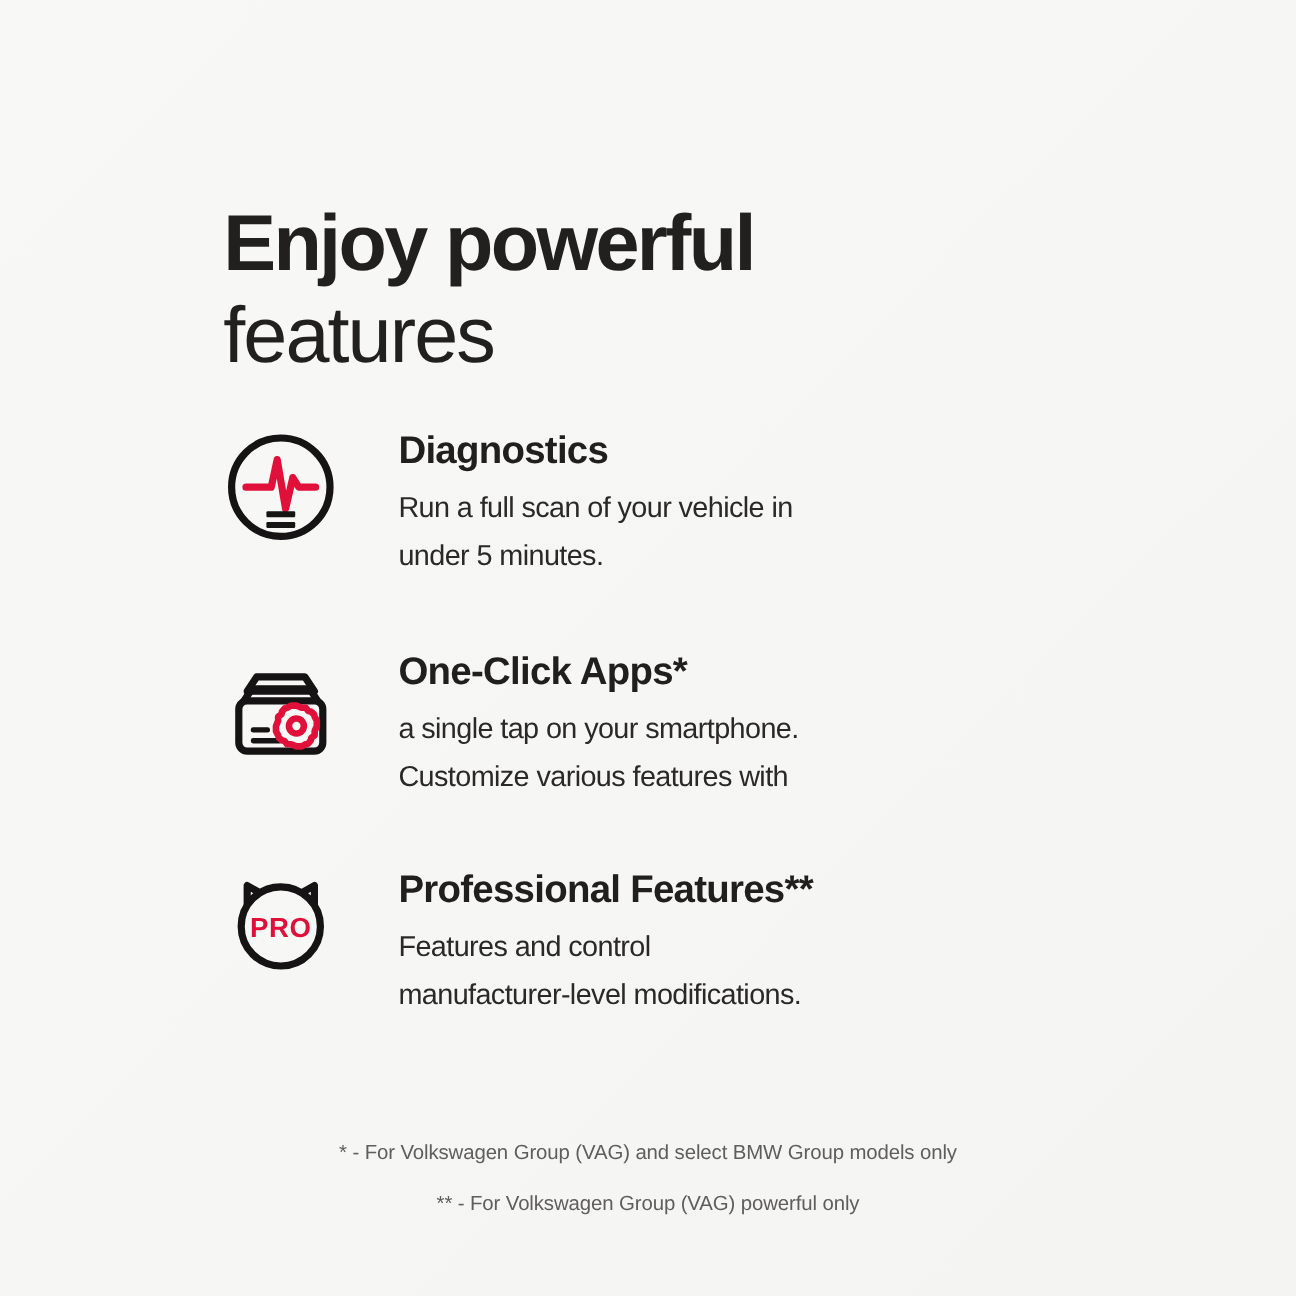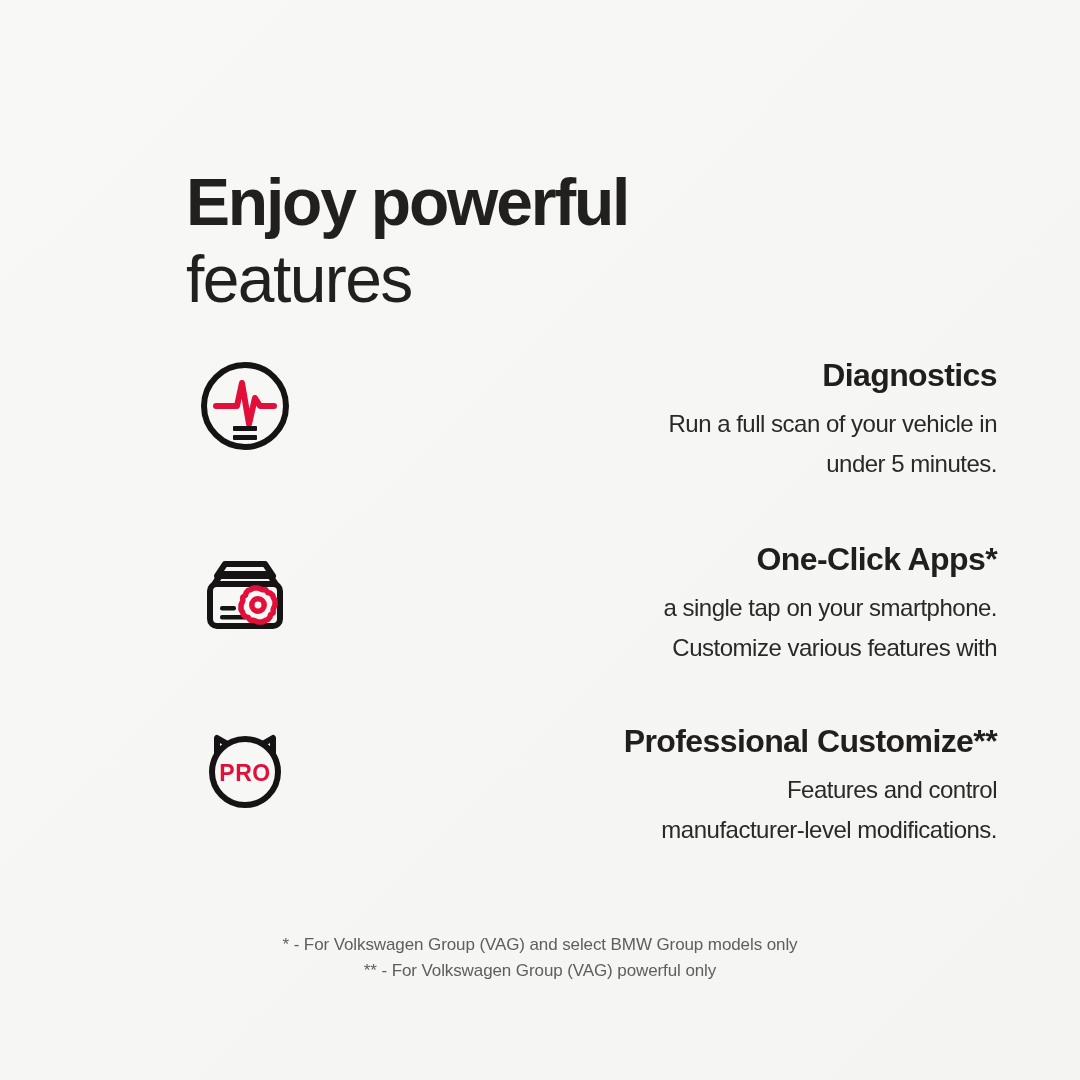--- a/index.html
+++ b/index.html
@@ -45,24 +45,23 @@
     font-weight: 400;
     letter-spacing: -1.6px;
     color: #221f1f;
     line-height: 78px;
     white-space: nowrap;
   }
 
   
   .features {
     position: absolute;
-    left: 197px;
+    left: 186px;
     top: 356px;
     width: 800px;
-    text-align: right;
   }
   .feature {
     position: relative;
     min-height: 150px;
     padding-left: 146px;
     box-sizing: border-box;
   }
   .feature--diagnostics { margin-bottom: 34px; }
   .feature--apps        { margin-bottom: 32px; }
   .feature--pro         { margin-bottom: 0; }
@@ -105,21 +104,21 @@
     right: 0;
     top: 932px;
     text-align: center;
   }
   .footnote {
     font-size: 17px;
     font-weight: 400;
     color: #5f5d5d;
     line-height: 26px;
     letter-spacing: -0.1px;
-    margin: 0;
+    margin: 16px;
   }
 </style>
 </head>
 <body>
 
 <div class="canvas">
 
   <div class="headline">
     <div class="headline-line1">Enjoy powerful</div>
     <div class="headline-line2">features</div>
@@ -181,21 +180,21 @@
         <svg viewBox="0 0 96 96" width="96" height="96" xmlns="http://www.w3.org/2000/svg">
 
           <path d="M20 16 L20 44 L34 24 Z" fill="none" stroke="#151313" stroke-width="6" stroke-linejoin="round" stroke-linecap="round"></path>
 
           <path d="M76 16 L76 44 L62 24 Z" fill="none" stroke="#151313" stroke-width="6" stroke-linejoin="round" stroke-linecap="round"></path>
 
           <circle cx="48" cy="50" r="33" fill="#f7f7f6" stroke="#151313" stroke-width="6"></circle>
           <text x="48" y="59" text-anchor="middle" font-family="Liberation Sans, sans-serif" font-size="23" font-weight="700" letter-spacing="0.5" fill="#e0103a">PRO</text>
         </svg>
       </span>
-      <p class="feature-title">Professional Customize**</p>
+      <p class="feature-title">Professional Features**</p>
       <p class="feature-desc">
         <span>Features and control</span>
         <span>manufacturer-level modifications.</span>
       </p>
     </div>
 
   </div>
 
   <div class="footnotes">
     <p class="footnote">* - For Volkswagen Group (VAG) and select BMW Group models only</p>

